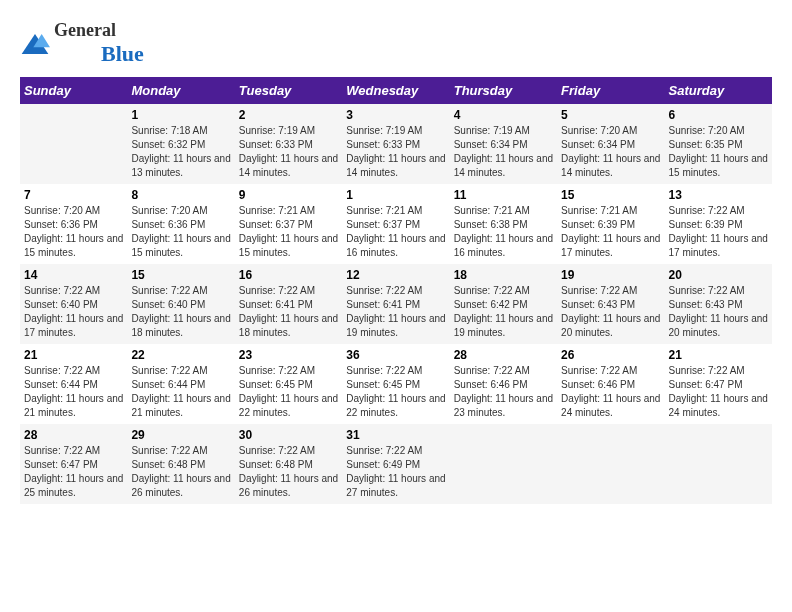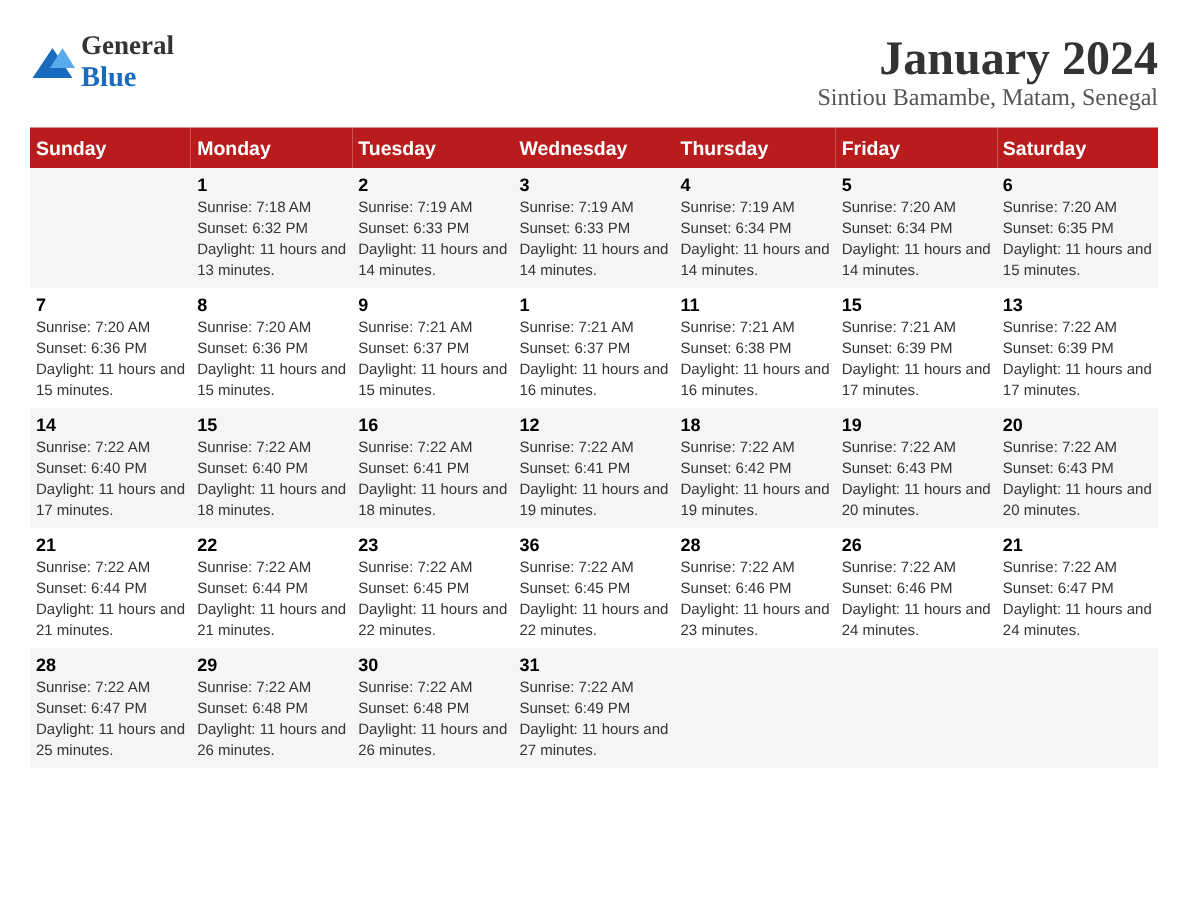--- a/index.html
+++ b/index.html
@@ -21,23 +21,24 @@
       display: flex;
       align-items: center;
       gap: 4px;
     }
     .logo-text-general {
       font-size: 18px;
       font-weight: bold;
       color: #333;
     }
     .logo-text-blue {
-      font-size: 19px;
+      font-size: 22px;
       font-weight: bold;
       color: #1a6bbf;
+      margin-left: 47px;
     }
     .logo-icon {
       width: 30px;
       height: 24px;
     }
     .title-area {
       text-align: right;
     }
     .month-title {
       font-size: 32px;
@@ -47,22 +48,23 @@
     .location-title {
       font-size: 16px;
       color: #555;
     }
     .calendar-table {
       width: 100%;
       border-collapse: collapse;
       font-size: 11px;
     }
     .calendar-table thead tr {
-      background-color: #b91c1c;
+      background-color: #4c1d95;
       color: white;
+      font-style: italic;
     }
     .calendar-table thead th {
       padding: 6px 4px;
       text-align: left;
       font-size: 13px;
       font-weight: bold;
     }
     .calendar-table tbody tr {
       vertical-align: top;
     }
@@ -99,24 +101,20 @@
     <div class="logo">
       <svg class="logo-icon" viewBox="0 0 36 28" xmlns="http://www.w3.org/2000/svg">
         <polygon points="18,2 34,26 2,26" fill="#1a6bbf"></polygon>
         <polygon points="26,2 36,18 16,18" fill="#5aabee"></polygon>
       </svg>
       <div>
         <span class="logo-text-general">General</span><br>
         <span class="logo-text-blue">Blue</span>
       </div>
     </div>
-    <div class="title-area">
-      <div class="month-title">January 2024</div>
-      <div class="location-title">Sintiou Bamambe, Matam, Senegal</div>
-    </div>
   </div>
 
   <table class="calendar-table">
     <thead>
       <tr>
       <th>Sunday</th>
           <th>Monday</th>
           <th>Tuesday</th>
           <th>Wednesday</th>
           <th>Thursday</th>

